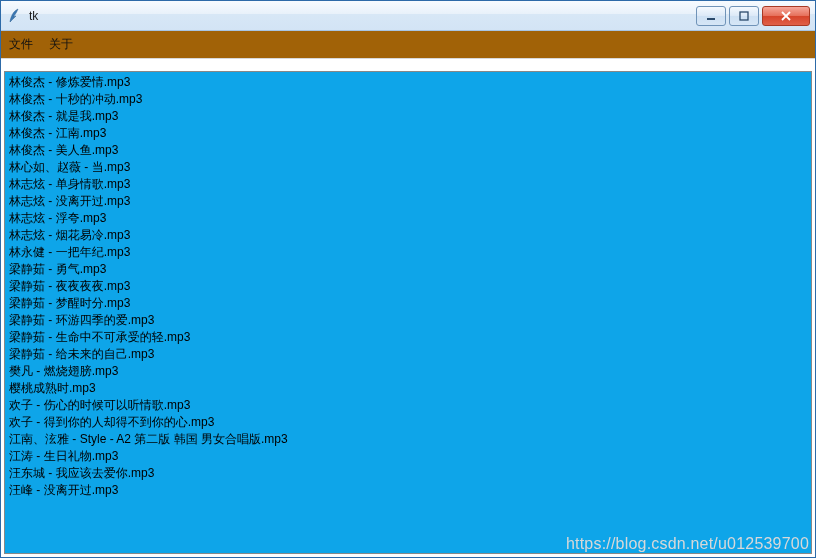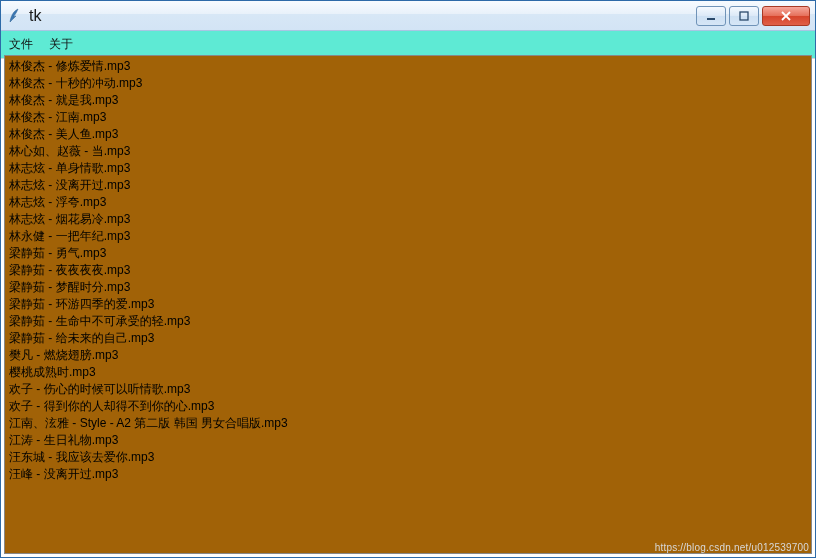--- a/index.html
+++ b/index.html
@@ -14,21 +14,21 @@
     border: 1px solid #2d6aa8;
     position: relative;
   }
   .titlebar {
     height: 30px;
     background: linear-gradient(to bottom, #f7fbff 0%, #e8f1fa 45%, #d7e7f6 46%, #d3e4f5 100%);
     border-bottom: 1px solid #a8c5e3;
     display: flex;
     align-items: center;
     padding: 0 4px 0 6px;
-    font-size: 16px;
+    font-size: 12px;
     color: #1a1a1a;
   }
   .tk-icon {
     width: 16px; height: 16px;
     margin-right: 6px;
     display: inline-flex;
     align-items: center; justify-content: center;
   }
   .title-text { flex: 0 0 auto; padding-top:1px; }
   .title-spacer { flex: 1; }
@@ -44,52 +44,52 @@
   }
   .win-btn.close {
     width: 48px;
     background: linear-gradient(to bottom, #f6a79a 0%, #e6715c 48%, #d6442b 52%, #e06048 100%);
     border-color: #a83924;
     color: #fff;
   }
   .win-btn svg { display:block; }
   .menubar {
     height: 28px;
-    background: #5eead4;
+    background: #a16207;
     border-bottom: 1px solid #d8d8d8;
     display: flex;
     align-items: stretch;
     font-size: 12px;
   }
   .menu-item {
     padding: 0 8px;
     display: flex; align-items: center;
     color: #111;
     cursor: default;
   }
   .client {
     position: absolute;
     top: 52px; left: 0; right: 0; bottom: 0;
-    background: #a16207;
+    background: #0ea5e9;
     border: 1px solid #888;
-    margin: 2px 3px 3px 3px;
+    margin: 18px 3px 3px 3px;
     overflow: hidden;
   }
   .listbox {
     padding: 2px 0 0 4px;
     font-size: 12px;
     line-height: 17px;
     color: #000;
     white-space: nowrap;
   }
   .listbox div { height: 17px; }
   .watermark {
     position: absolute;
     right: 6px; bottom: 4px;
-    font-size: 10px;
+    font-size: 16px;
     color: #d8d8d8;
     letter-spacing: 0.2px;
     pointer-events: none;
   }
 </style>
 </head>
 <body>
 
 <div class="titlebar">
   <span class="tk-icon">

